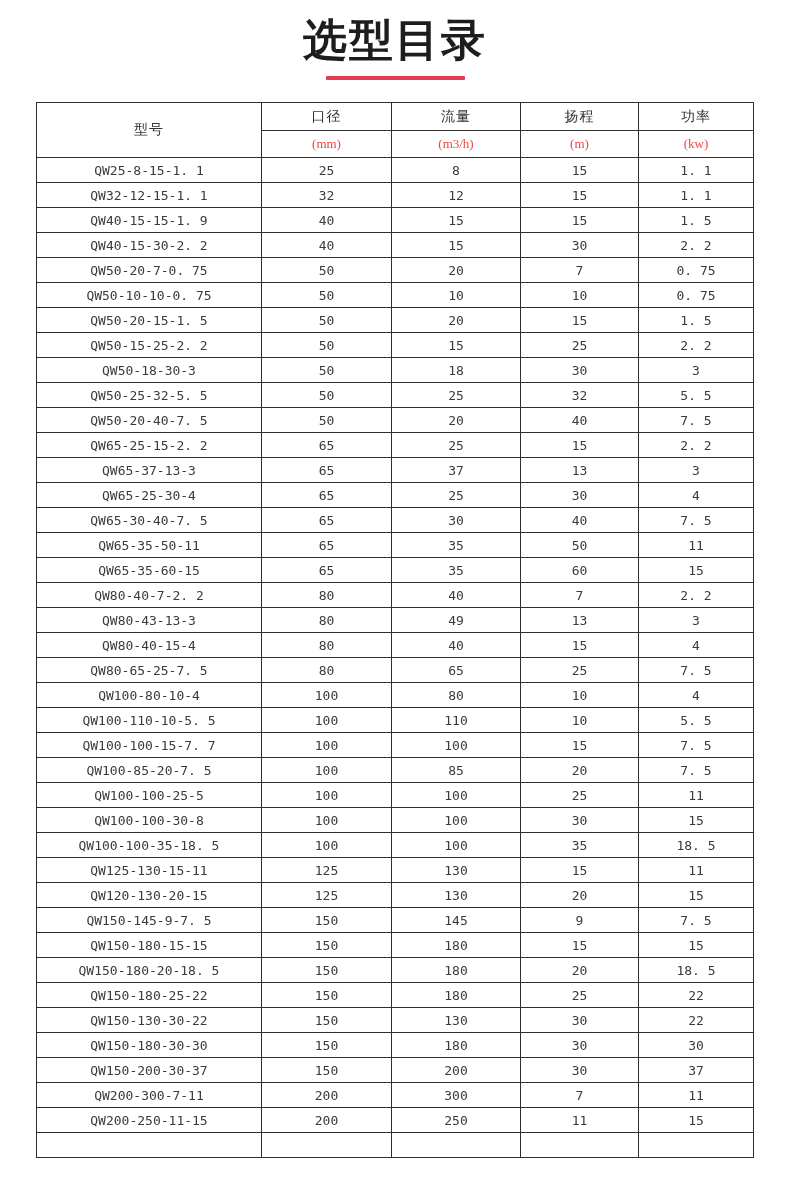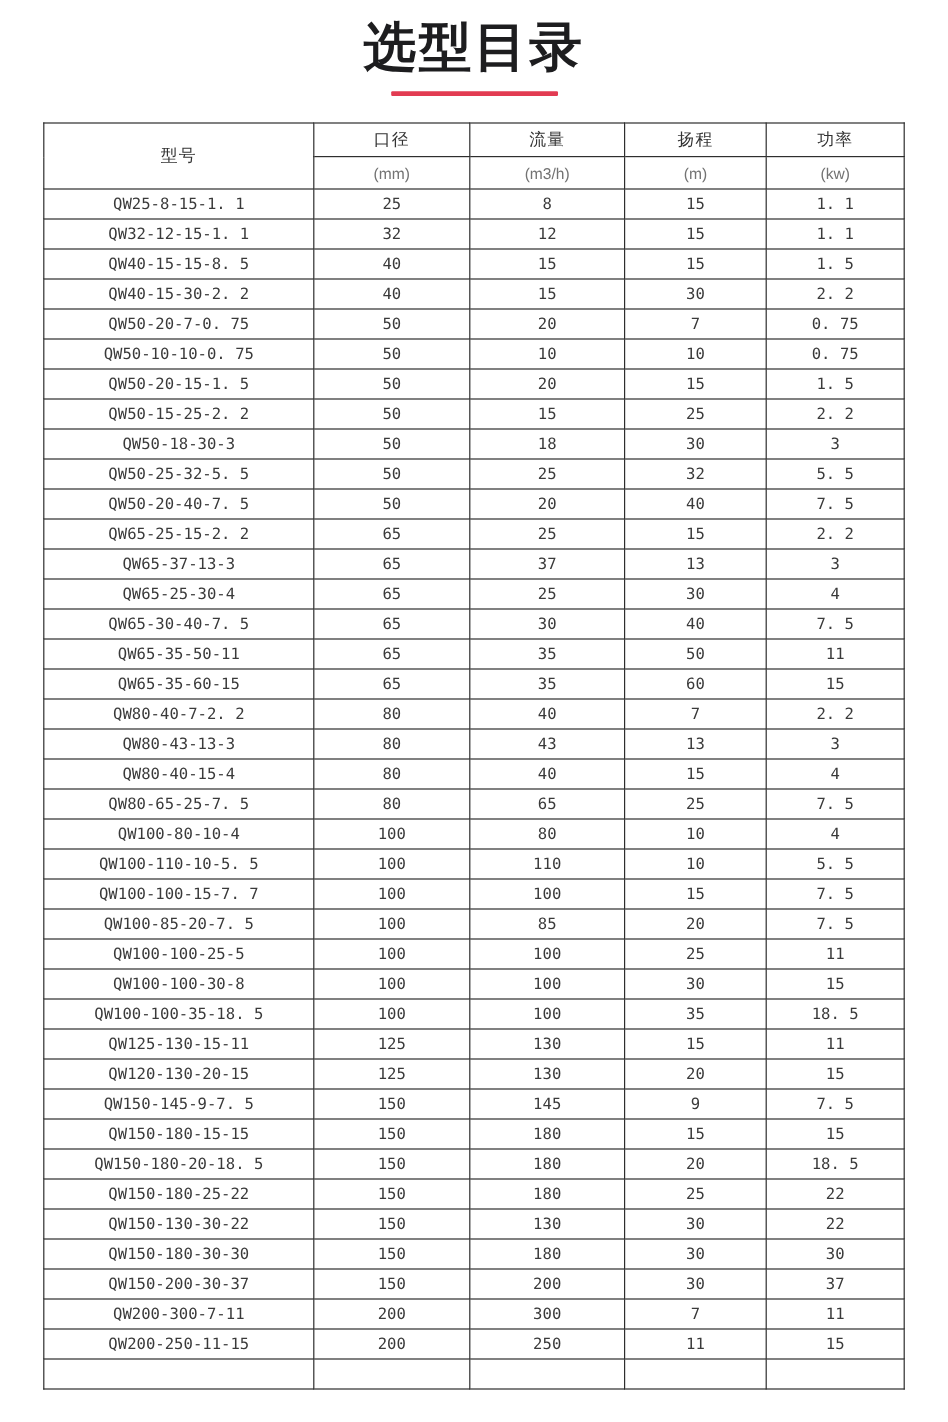--- a/index.html
+++ b/index.html
@@ -45,23 +45,23 @@
   .catalog thead tr.label-row th {
     height: 28px;
     font-size: 14px;
     font-weight: 400;
     color: #333333;
     letter-spacing: 1px;
   }
   .catalog thead tr.unit-row th {
     height: 27px;
     font-weight: 400;
-    font-family: Liberation Sans, sans-serif;
+    font-family: Liberation Serif, serif;
     font-size: 13px;
-    color: #737373;
+    color: #ef4444;
   }
   .catalog tbody td {
     height: 25px;
     font-family: "DejaVu Sans Mono", "Liberation Mono", monospace;
     font-size: 13px;
     color: #3a3a3a;
   }
   col.c-model    { width: 225px; }
   col.c-diameter { width: 130px; }
   col.c-flow     { width: 129px; }
@@ -109,21 +109,21 @@
     <td>1. 1</td>
   </tr>
         <tr class="data-row">
     <td>QW32-12-15-1. 1</td>
     <td>32</td>
     <td>12</td>
     <td>15</td>
     <td>1. 1</td>
   </tr>
         <tr class="data-row">
-    <td>QW40-15-15-8. 5</td>
+    <td>QW40-15-15-1. 9</td>
     <td>40</td>
     <td>15</td>
     <td>15</td>
     <td>1. 5</td>
   </tr>
         <tr class="data-row">
     <td>QW40-15-30-2. 2</td>
     <td>40</td>
     <td>15</td>
     <td>30</td>
@@ -223,21 +223,21 @@
         <tr class="data-row">
     <td>QW80-40-7-2. 2</td>
     <td>80</td>
     <td>40</td>
     <td>7</td>
     <td>2. 2</td>
   </tr>
         <tr class="data-row">
     <td>QW80-43-13-3</td>
     <td>80</td>
-    <td>43</td>
+    <td>49</td>
     <td>13</td>
     <td>3</td>
   </tr>
         <tr class="data-row">
     <td>QW80-40-15-4</td>
     <td>80</td>
     <td>40</td>
     <td>15</td>
     <td>4</td>
   </tr>

